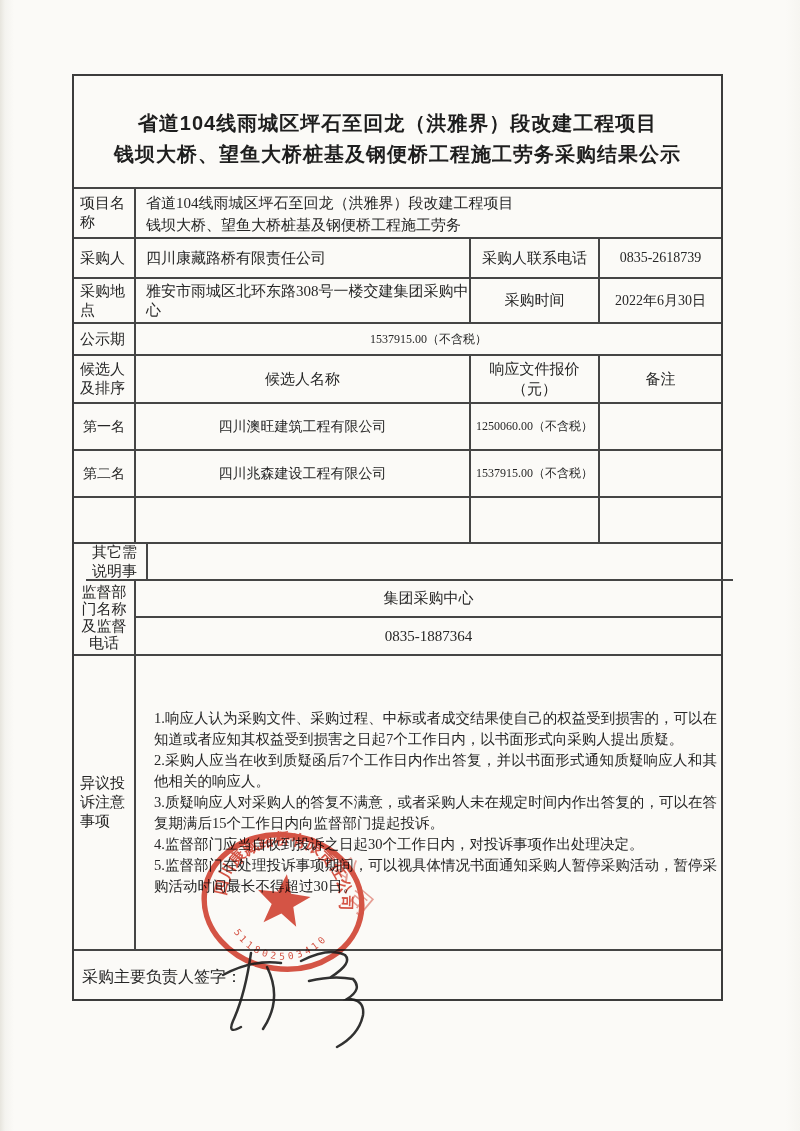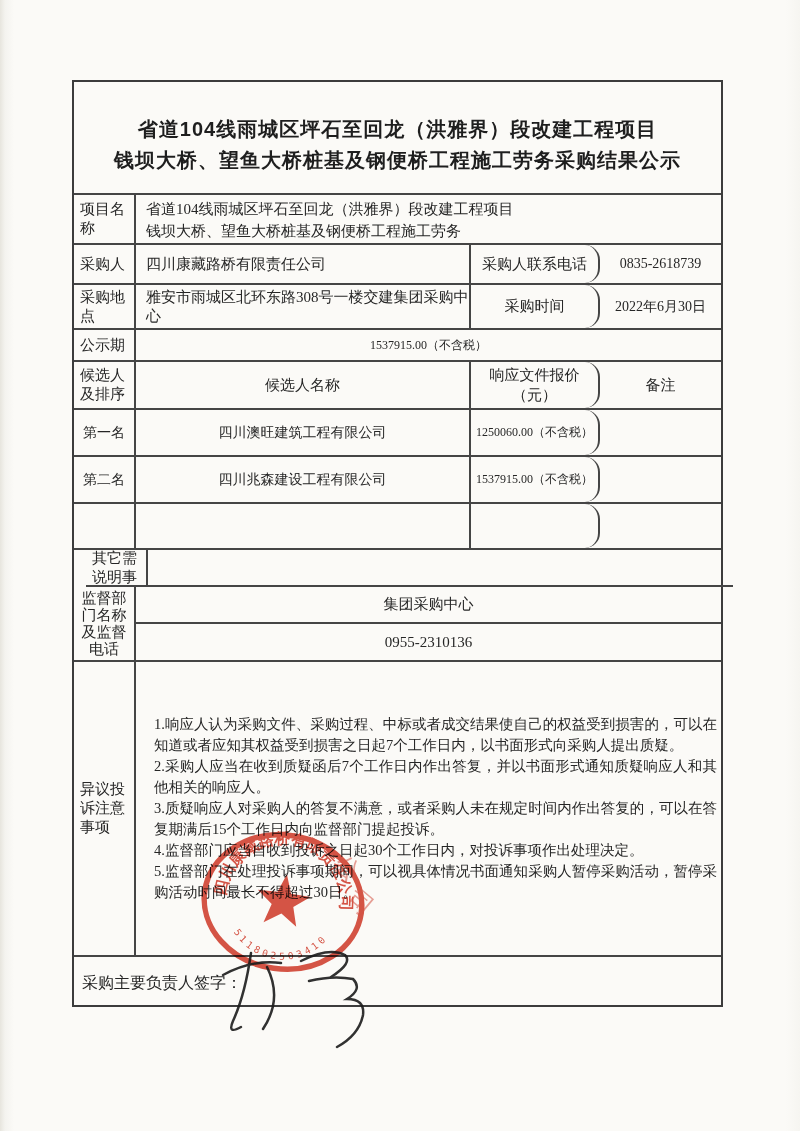--- a/index.html
+++ b/index.html
@@ -7,32 +7,32 @@
   body{
     font-family:"Liberation Serif","DejaVu Serif",serif;
     color:#262626;
     background:#fbfaf7;
   }
   .page{
     position:relative; width:800px; height:1131px; overflow:hidden;
     background:linear-gradient(90deg,#e7e5de 0px,#f4f3ef 5px,#fbfaf7 14px,#fbfaf7 786px,#f6f5f1 800px);
   }
   .doc-table{
-    position:absolute; left:72px; top:80px; width:651px; height:927px;
+    position:absolute; left:72px; top:74px; width:651px; height:927px;
     border:2px solid #3c3c3c;
     background:transparent;
   }
   .row{ display:flex; width:100%; border-bottom:2px solid #454545; }
   .row:last-child{ border-bottom:none; }
   .cell{ border-right:2px solid #454545; overflow:hidden; }
   .cell:last-child{ border-right:none; }
   .label-col{ width:62px; flex:0 0 62px; font-size:15px; line-height:19px;
     padding:0 6px; display:flex; align-items:center; }
   .col2{ width:335px; flex:0 0 335px; }
-  .col3{ width:129px; flex:0 0 129px;border-radius:15px; }
+  .col3{ width:129px; flex:0 0 129px; }
   .col4{ flex:1 1 auto; }
   .v-center{ display:flex; align-items:center; }
   .h-center{ justify-content:center; text-align:center; }
 
   .title-block{ height:113px; border-bottom:2px solid #454545;
     padding-top:32px; text-align:center;
     font-family:"Liberation Sans","DejaVu Sans",sans-serif;
     font-weight:700; font-size:20px; line-height:31px; letter-spacing:1px; color:#1e1e1e;}
 
   .r-project{ height:50px; }
@@ -145,21 +145,21 @@
 
     <div class="row r-other">
       <div class="cell label-col">其它需说明事</div>
       <div class="cell col4 v-center plain-value"></div>
     </div>
 
     <div class="row r-supervise">
       <div class="cell label-col supervise-label">监督部门名称及监督电话</div>
       <div class="cell col4 sup-rows">
         <div class="sup-sub">集团采购中心</div>
-        <div class="sup-sub num">0955-2310136</div>
+        <div class="sup-sub num">0835-1887364</div>
       </div>
     </div>
 
     <div class="row r-dispute">
       <div class="cell label-col">异议投诉注意事项</div>
       <div class="cell col4 dispute-content">
         <div class="dispute-text">
           <div>1.响应人认为采购文件、采购过程、中标或者成交结果使自己的权益受到损害的，可以在知道或者应知其权益受到损害之日起7个工作日内，以书面形式向采购人提出质疑。</div>
           <div>2.采购人应当在收到质疑函后7个工作日内作出答复，并以书面形式通知质疑响应人和其他相关的响应人。</div>
           <div>3.质疑响应人对采购人的答复不满意，或者采购人未在规定时间内作出答复的，可以在答复期满后15个工作日内向监督部门提起投诉。</div>

